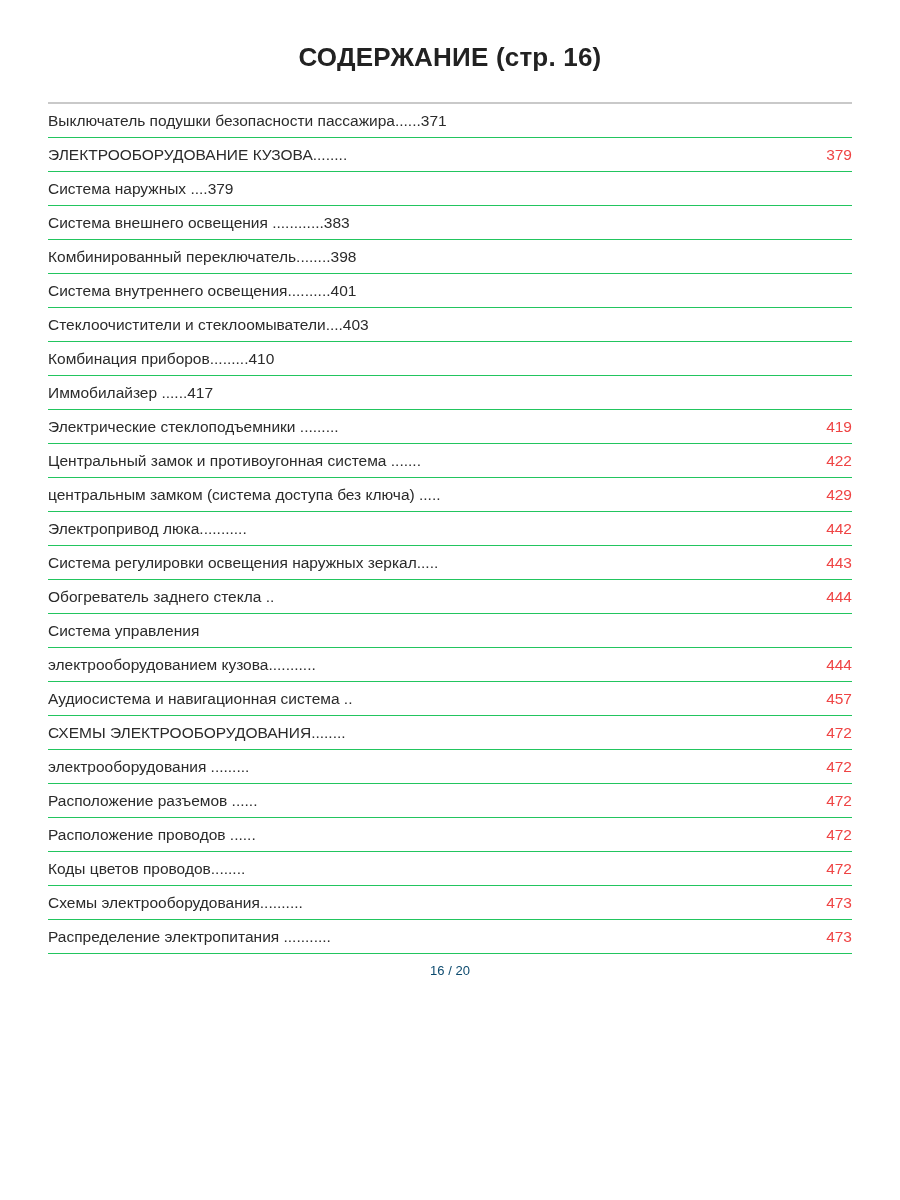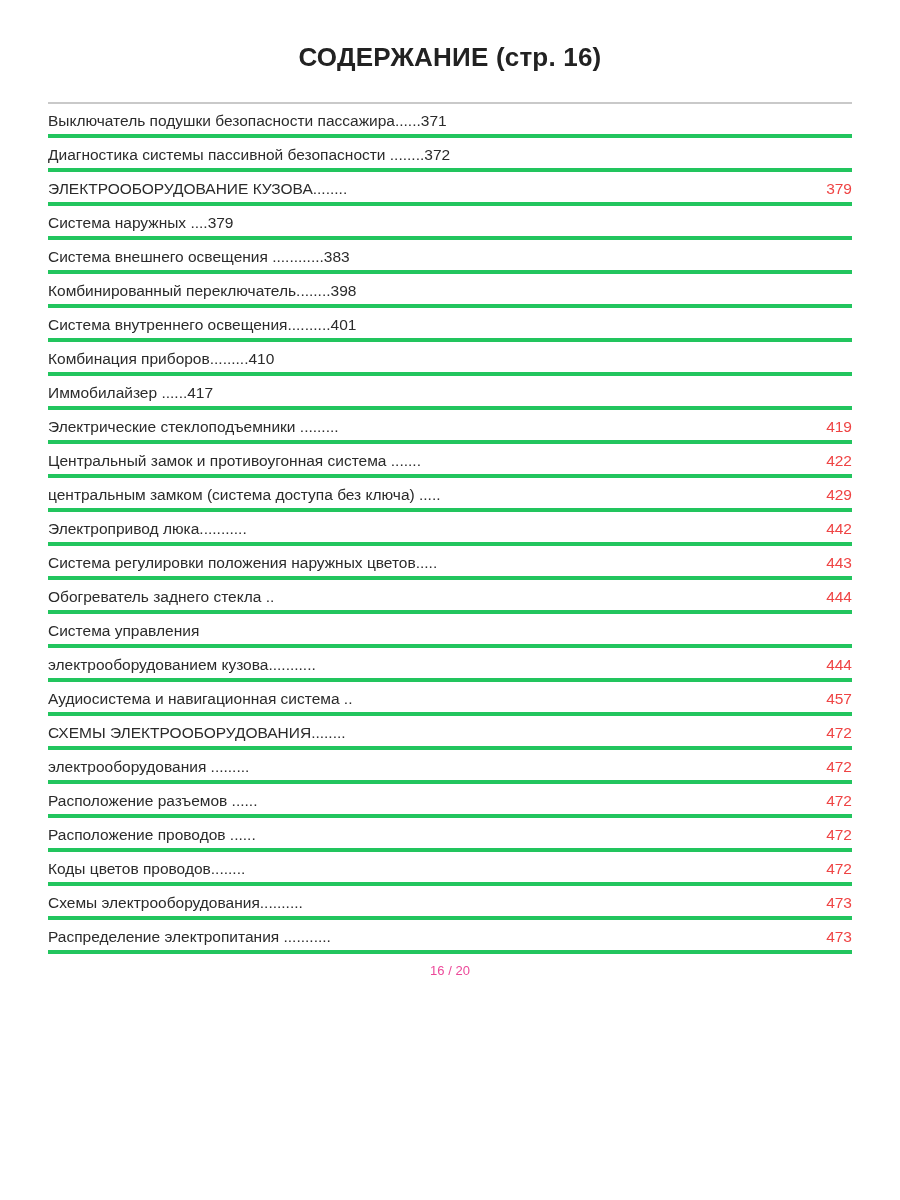--- a/index.html
+++ b/index.html
@@ -54,21 +54,21 @@
   }
 
   .toc-row {
     display: flex;
     align-items: baseline;
     justify-content: space-between;
     box-sizing: border-box;
     margin: 0 48px;
     height: 34px;
     padding: 0;
-    border-bottom: 4px solid #22c55e;
+    border-bottom: 1px solid #22c55e;
     font-size: 15.5px;
     line-height: 34px;
     white-space: nowrap;
     overflow: hidden;
   }
 
   .toc-row:first-child {
     border-top: 0;
   }
 
@@ -90,59 +90,59 @@
   }
 
   .toc-page:empty {
     display: none;
   }
 
   
   .page-footer {
     margin-top: auto;
     text-align: center;
-    color: #ec4899;
+    color: #0c4a6e;
     font-size: 13px;
     padding-bottom: 44px;
     line-height: 18px;
   }
 </style>
 </head>
 <body>
 
 <div class="page">
 
   <h1 class="doc-title">СОДЕРЖАНИЕ (стр. 16)</h1>
 
   <div class="title-rule"></div>
 
   <ul class="toc" id="toc-list">
       <li class="toc-row">
         <span class="toc-label">Выключатель подушки безопасности пассажира......371</span>
       </li>
       <li class="toc-row">
-        <span class="toc-label">Диагностика системы пассивной безопасности ........372</span>
-      </li>
-      <li class="toc-row">
         <span class="toc-label">ЭЛЕКТРООБОРУДОВАНИЕ КУЗОВА........</span>
         <span class="toc-page">379</span>
       </li>
       <li class="toc-row">
         <span class="toc-label">Система наружных ....379</span>
       </li>
       <li class="toc-row">
         <span class="toc-label">Система внешнего освещения ............383</span>
       </li>
       <li class="toc-row">
         <span class="toc-label">Комбинированный переключатель........398</span>
       </li>
       <li class="toc-row">
         <span class="toc-label">Система внутреннего освещения..........401</span>
       </li>
       <li class="toc-row">
+        <span class="toc-label">Стеклоочистители и стеклоомыватели....403</span>
+      </li>
+      <li class="toc-row">
         <span class="toc-label">Комбинация приборов.........410</span>
       </li>
       <li class="toc-row">
         <span class="toc-label">Иммобилайзер ......417</span>
       </li>
       <li class="toc-row">
         <span class="toc-label">Электрические стеклоподъемники .........</span>
         <span class="toc-page">419</span>
       </li>
       <li class="toc-row">
@@ -151,21 +151,21 @@
       </li>
       <li class="toc-row">
         <span class="toc-label">центральным замком (система доступа без ключа) .....</span>
         <span class="toc-page">429</span>
       </li>
       <li class="toc-row">
         <span class="toc-label">Электропривод люка...........</span>
         <span class="toc-page">442</span>
       </li>
       <li class="toc-row">
-        <span class="toc-label">Система регулировки положения наружных цветов.....</span>
+        <span class="toc-label">Система регулировки освещения наружных зеркал.....</span>
         <span class="toc-page">443</span>
       </li>
       <li class="toc-row">
         <span class="toc-label">Обогреватель заднего стекла ..</span>
         <span class="toc-page">444</span>
       </li>
       <li class="toc-row">
         <span class="toc-label">Система управления</span>
       </li>
       <li class="toc-row">

